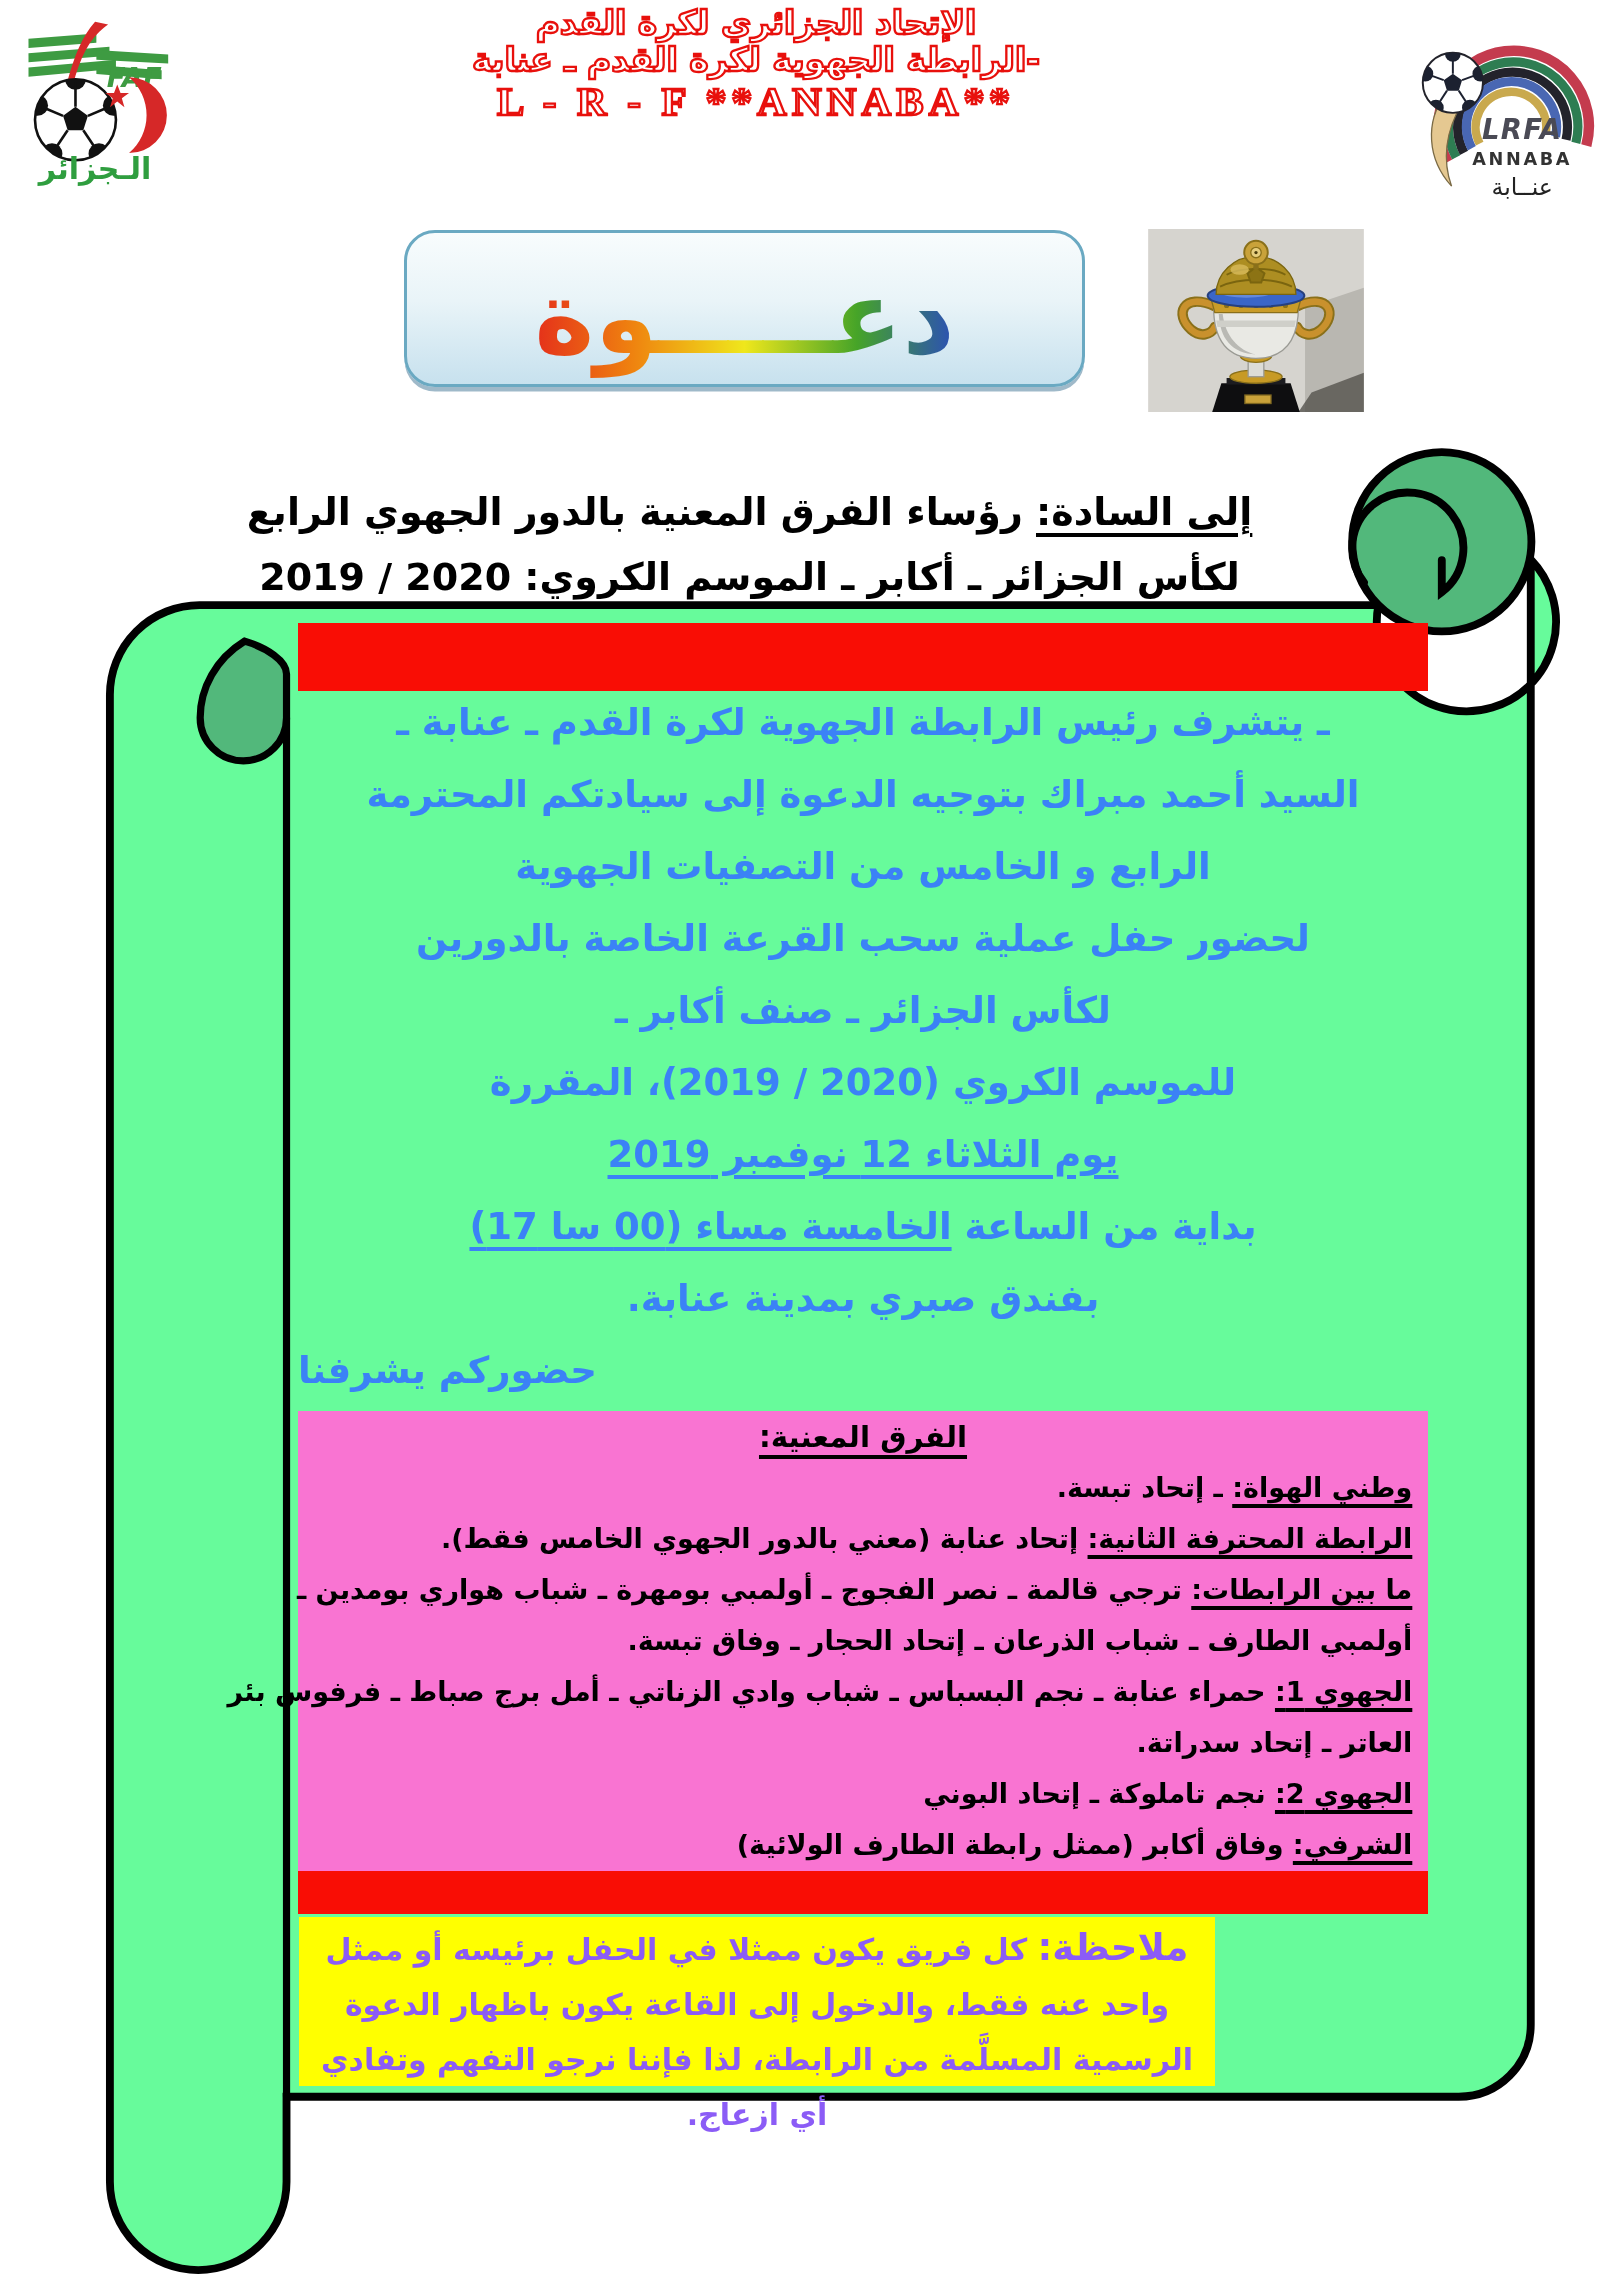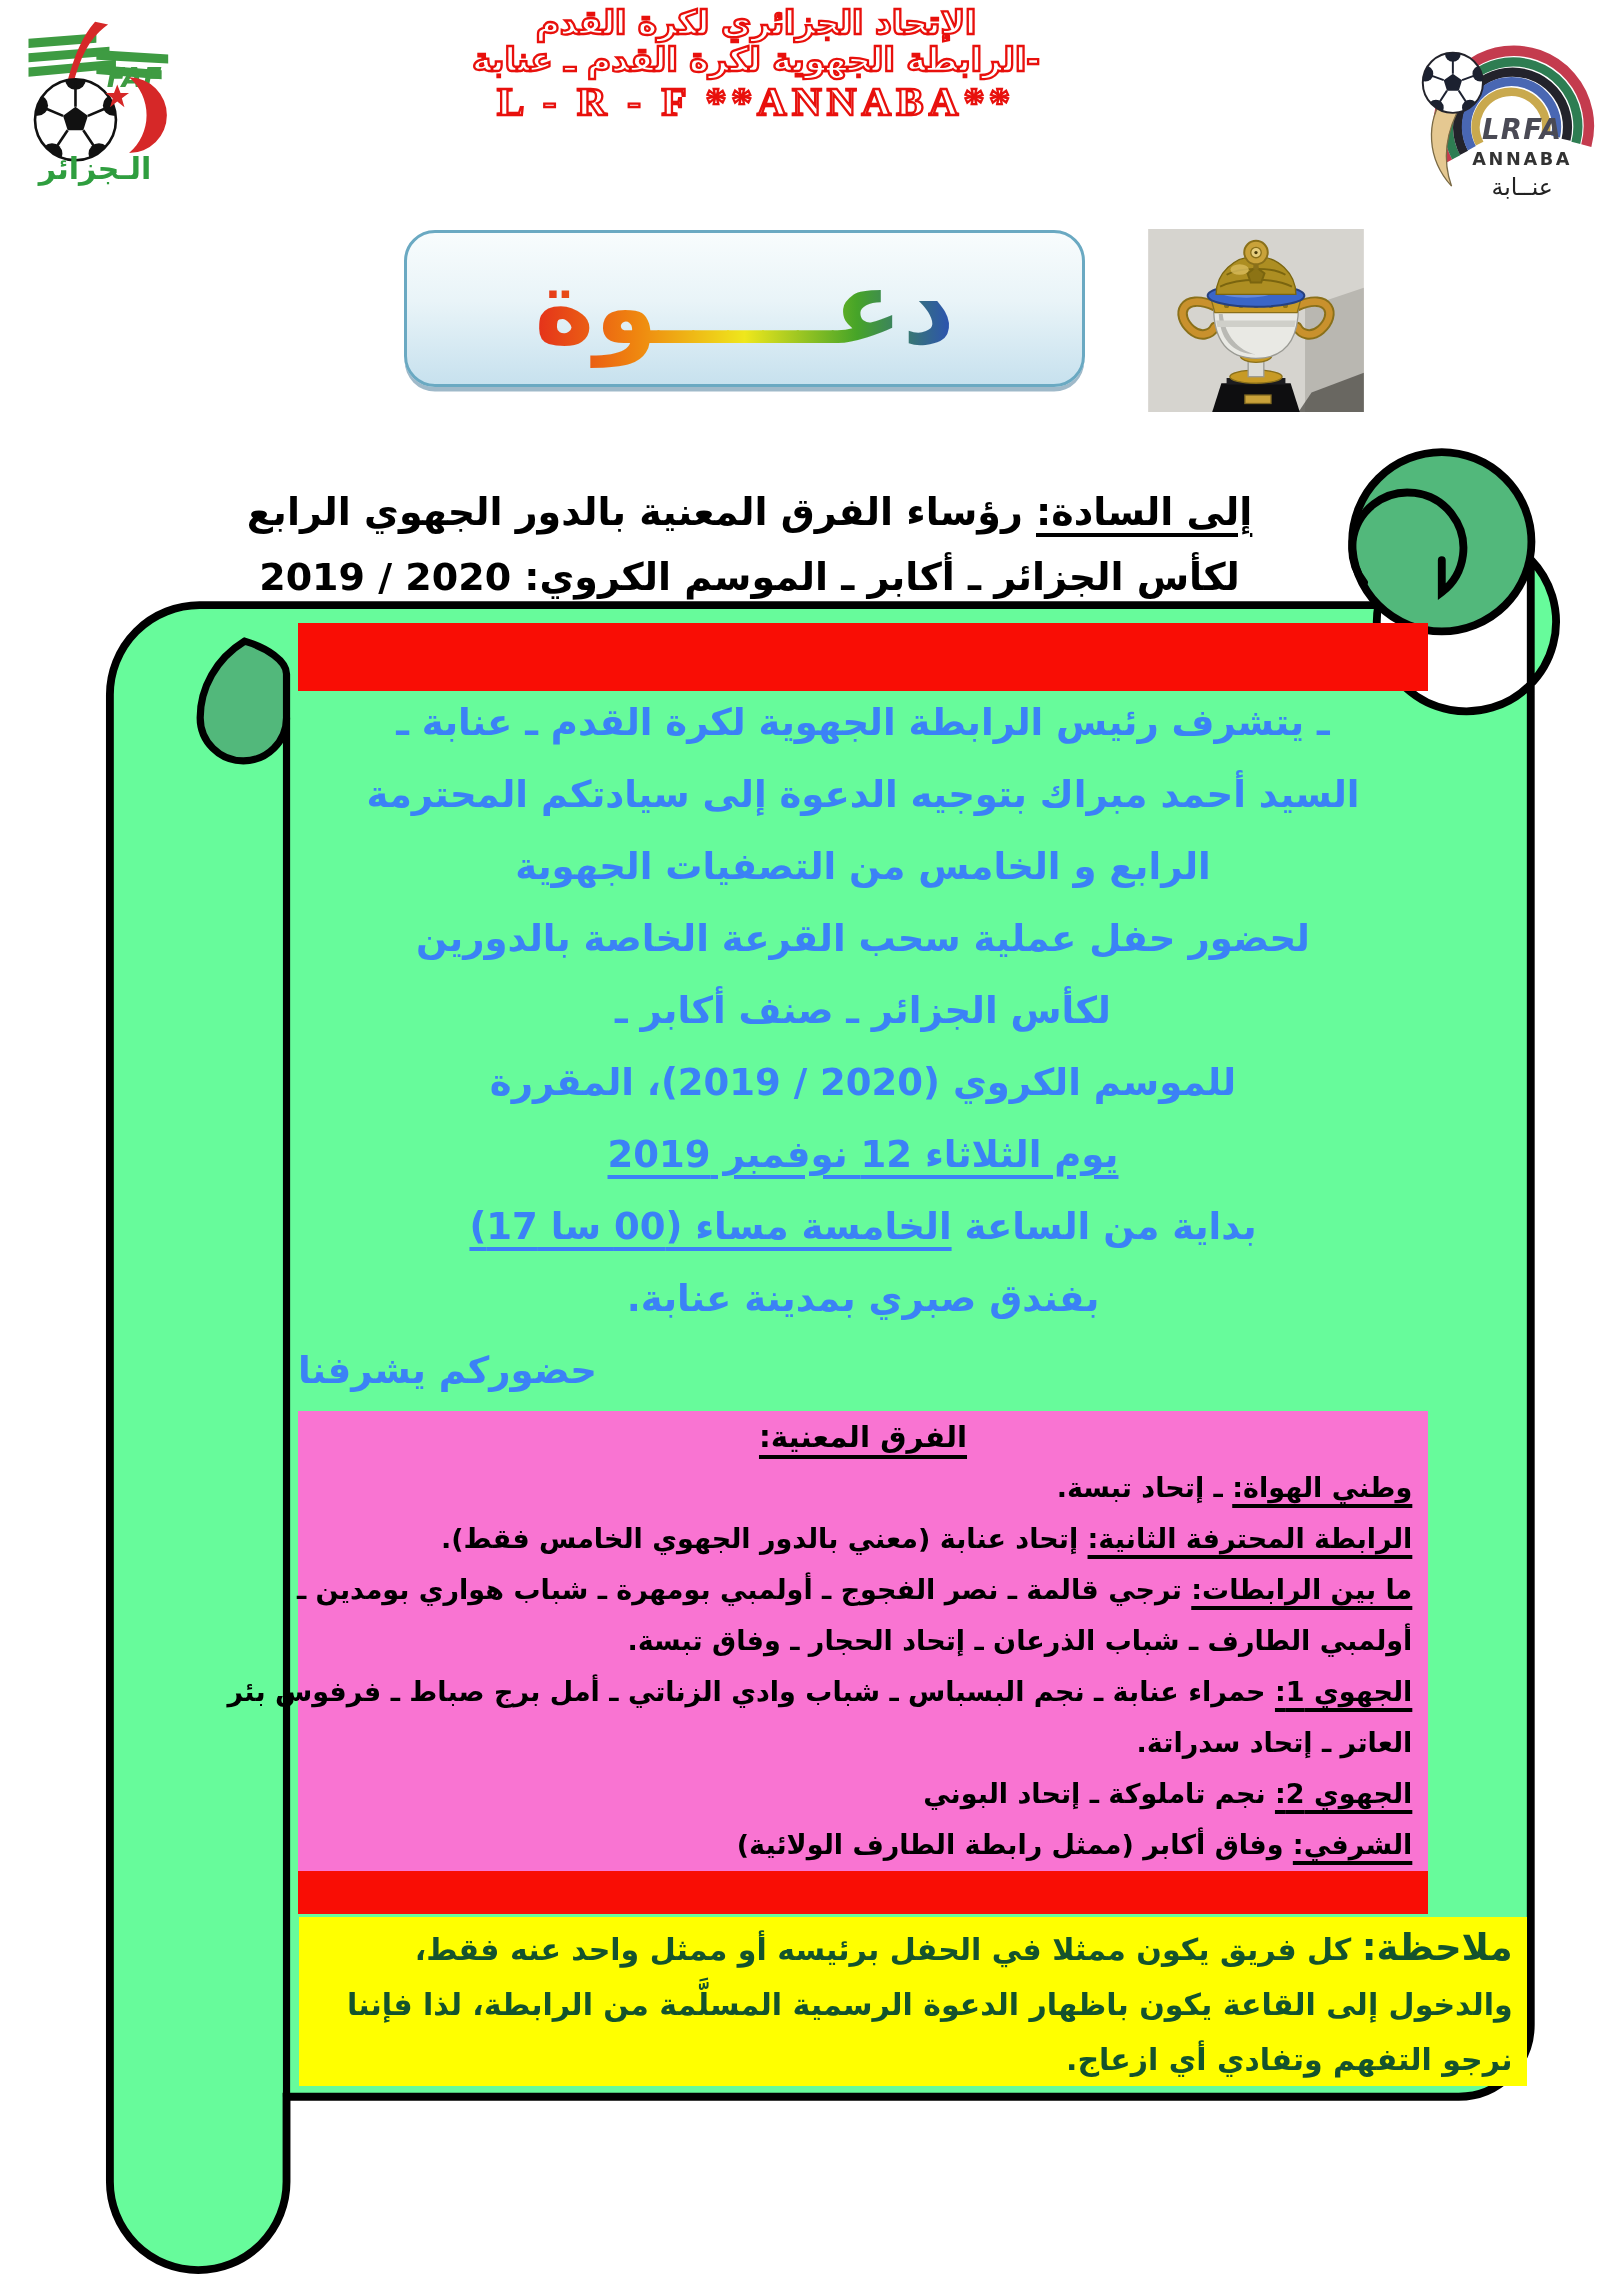--- a/index.html
+++ b/index.html
@@ -10,21 +10,21 @@
   
   #hdr-text{left:301px;top:4px;width:910px;text-align:center;font-weight:bold;
             color:#fff;-webkit-text-stroke:2.3px #e8100c;text-shadow:0 0 1.3px #e8100c;}
   .hdr-ar{font-size:33px;line-height:37px;}
   #hdr-l3{font-family:"Liberation Serif",serif;font-size:41px;line-height:47px;letter-spacing:5.2px;}
 
   
   #banner{left:404px;top:230px;width:675px;height:151px;border:3.9px solid #6aa9c2;border-radius:31px;
           background:linear-gradient(180deg,#f8fcfd 0%,#e9f4f8 45%,#c7e1ee 100%);
           box-shadow:0 5.2px 0 -0.7px #9fb9c9;overflow:hidden;}
-  #banner-word{position:absolute;left:0;right:0;top:3px;text-align:center;direction:rtl;
+  #banner-word{position:absolute;left:0;right:0;top:13px;text-align:center;direction:rtl;
           font-size:102px;font-weight:bold;line-height:144px;
           background:linear-gradient(90deg,#c4207f,#e3231c,#ef820f,#efe71c,#46a428,#2742cc,#8316b2);
           -webkit-background-clip:text;background-clip:text;color:transparent;z-index:2;}
   #banner-shadow{position:absolute;left:-39px;right:0;top:71px;text-align:center;direction:rtl;
           font-size:96px;font-weight:bold;line-height:144px;color:#b3b3b3;opacity:.6;
           filter:blur(2px);transform:skewX(40deg) scaleY(.45);transform-origin:50% 100%;z-index:1;}
 
   
   #address{left:200px;top:480px;width:1099px;text-align:center;direction:rtl;
            font-weight:bold;font-size:38px;line-height:65px;color:#000;}
@@ -38,23 +38,23 @@
           font-weight:bold;font-size:37px;color:#3b82f6;z-index:3;}
   #invite .ln{height:72px;line-height:72px;white-space:nowrap;}
   #invite .ln-left{text-align:left;}
 
   #teams{left:298px;top:1411px;width:1130px;height:460px;background:#f974d2;direction:rtl;
          color:#000;font-weight:bold;padding:1.3px 15.7px 0 15.7px;box-sizing:border-box;z-index:3;}
   #teams-heading{text-align:center;font-size:29.4px;line-height:50px;}
   .team-row{font-size:27px;line-height:51px;text-align:right;white-space:nowrap;}
   .lbl{text-decoration:underline;text-decoration-thickness:3.9px;text-underline-offset:6.5px;}
 
-  #note{left:299px;top:1917px;width:1228px;height:169px;background:#ffff00;direction:rtl;
-        font-weight:bold;color:#14532d;padding:2.6px 14.4px;box-sizing:border-box;
-        font-size:30px;line-height:55px;text-align:right;z-index:3;}
+  #note{left:299px;top:1917px;width:916px;height:169px;background:#ffff00;direction:rtl;
+        font-weight:bold;color:#8b5cf6;padding:2.6px 14.4px;box-sizing:border-box;
+        font-size:30px;line-height:55px;text-align:center;z-index:3;}
   #note .note-label{font-size:37px;}
 
   svg{display:block;}
 </style>
 </head>
 <body>
 
 <div class="abs" id="hdr-text">
   <div class="hdr-ar">الإتحاد الجزائري لكرة القدم</div>
   <div class="hdr-ar">الرابطة الجهوية لكرة القدم ـ عنابة-</div>

